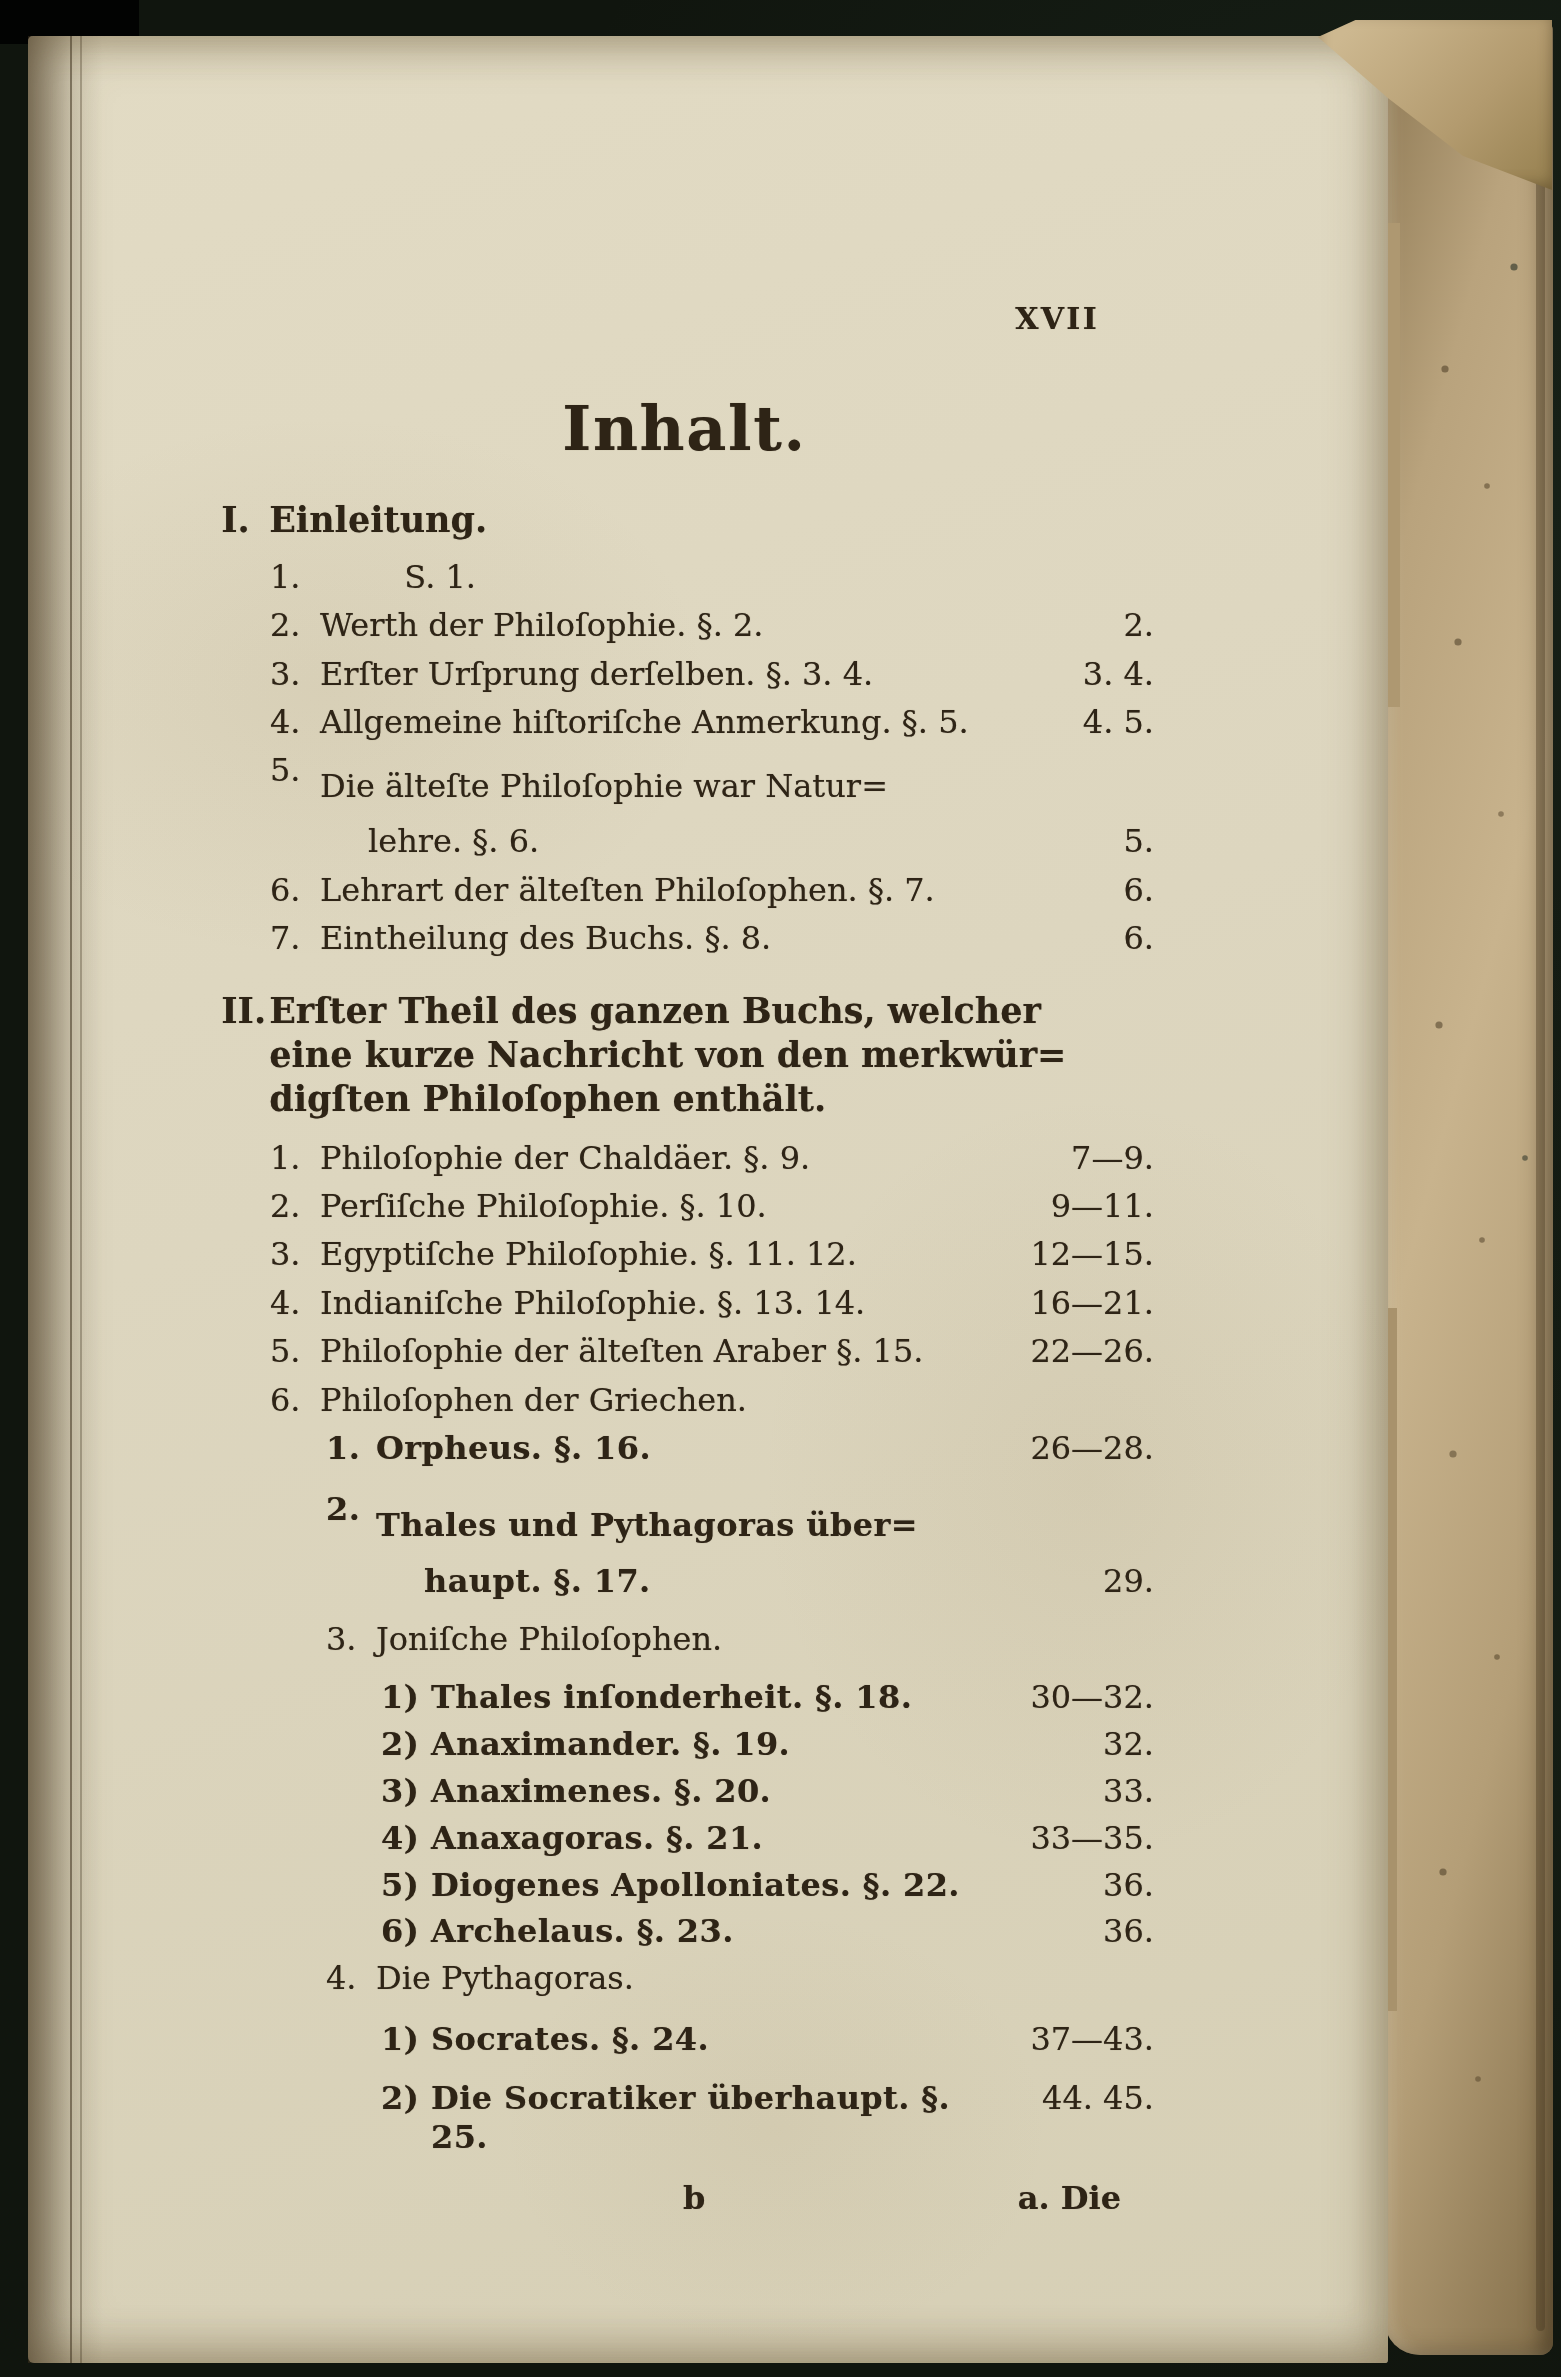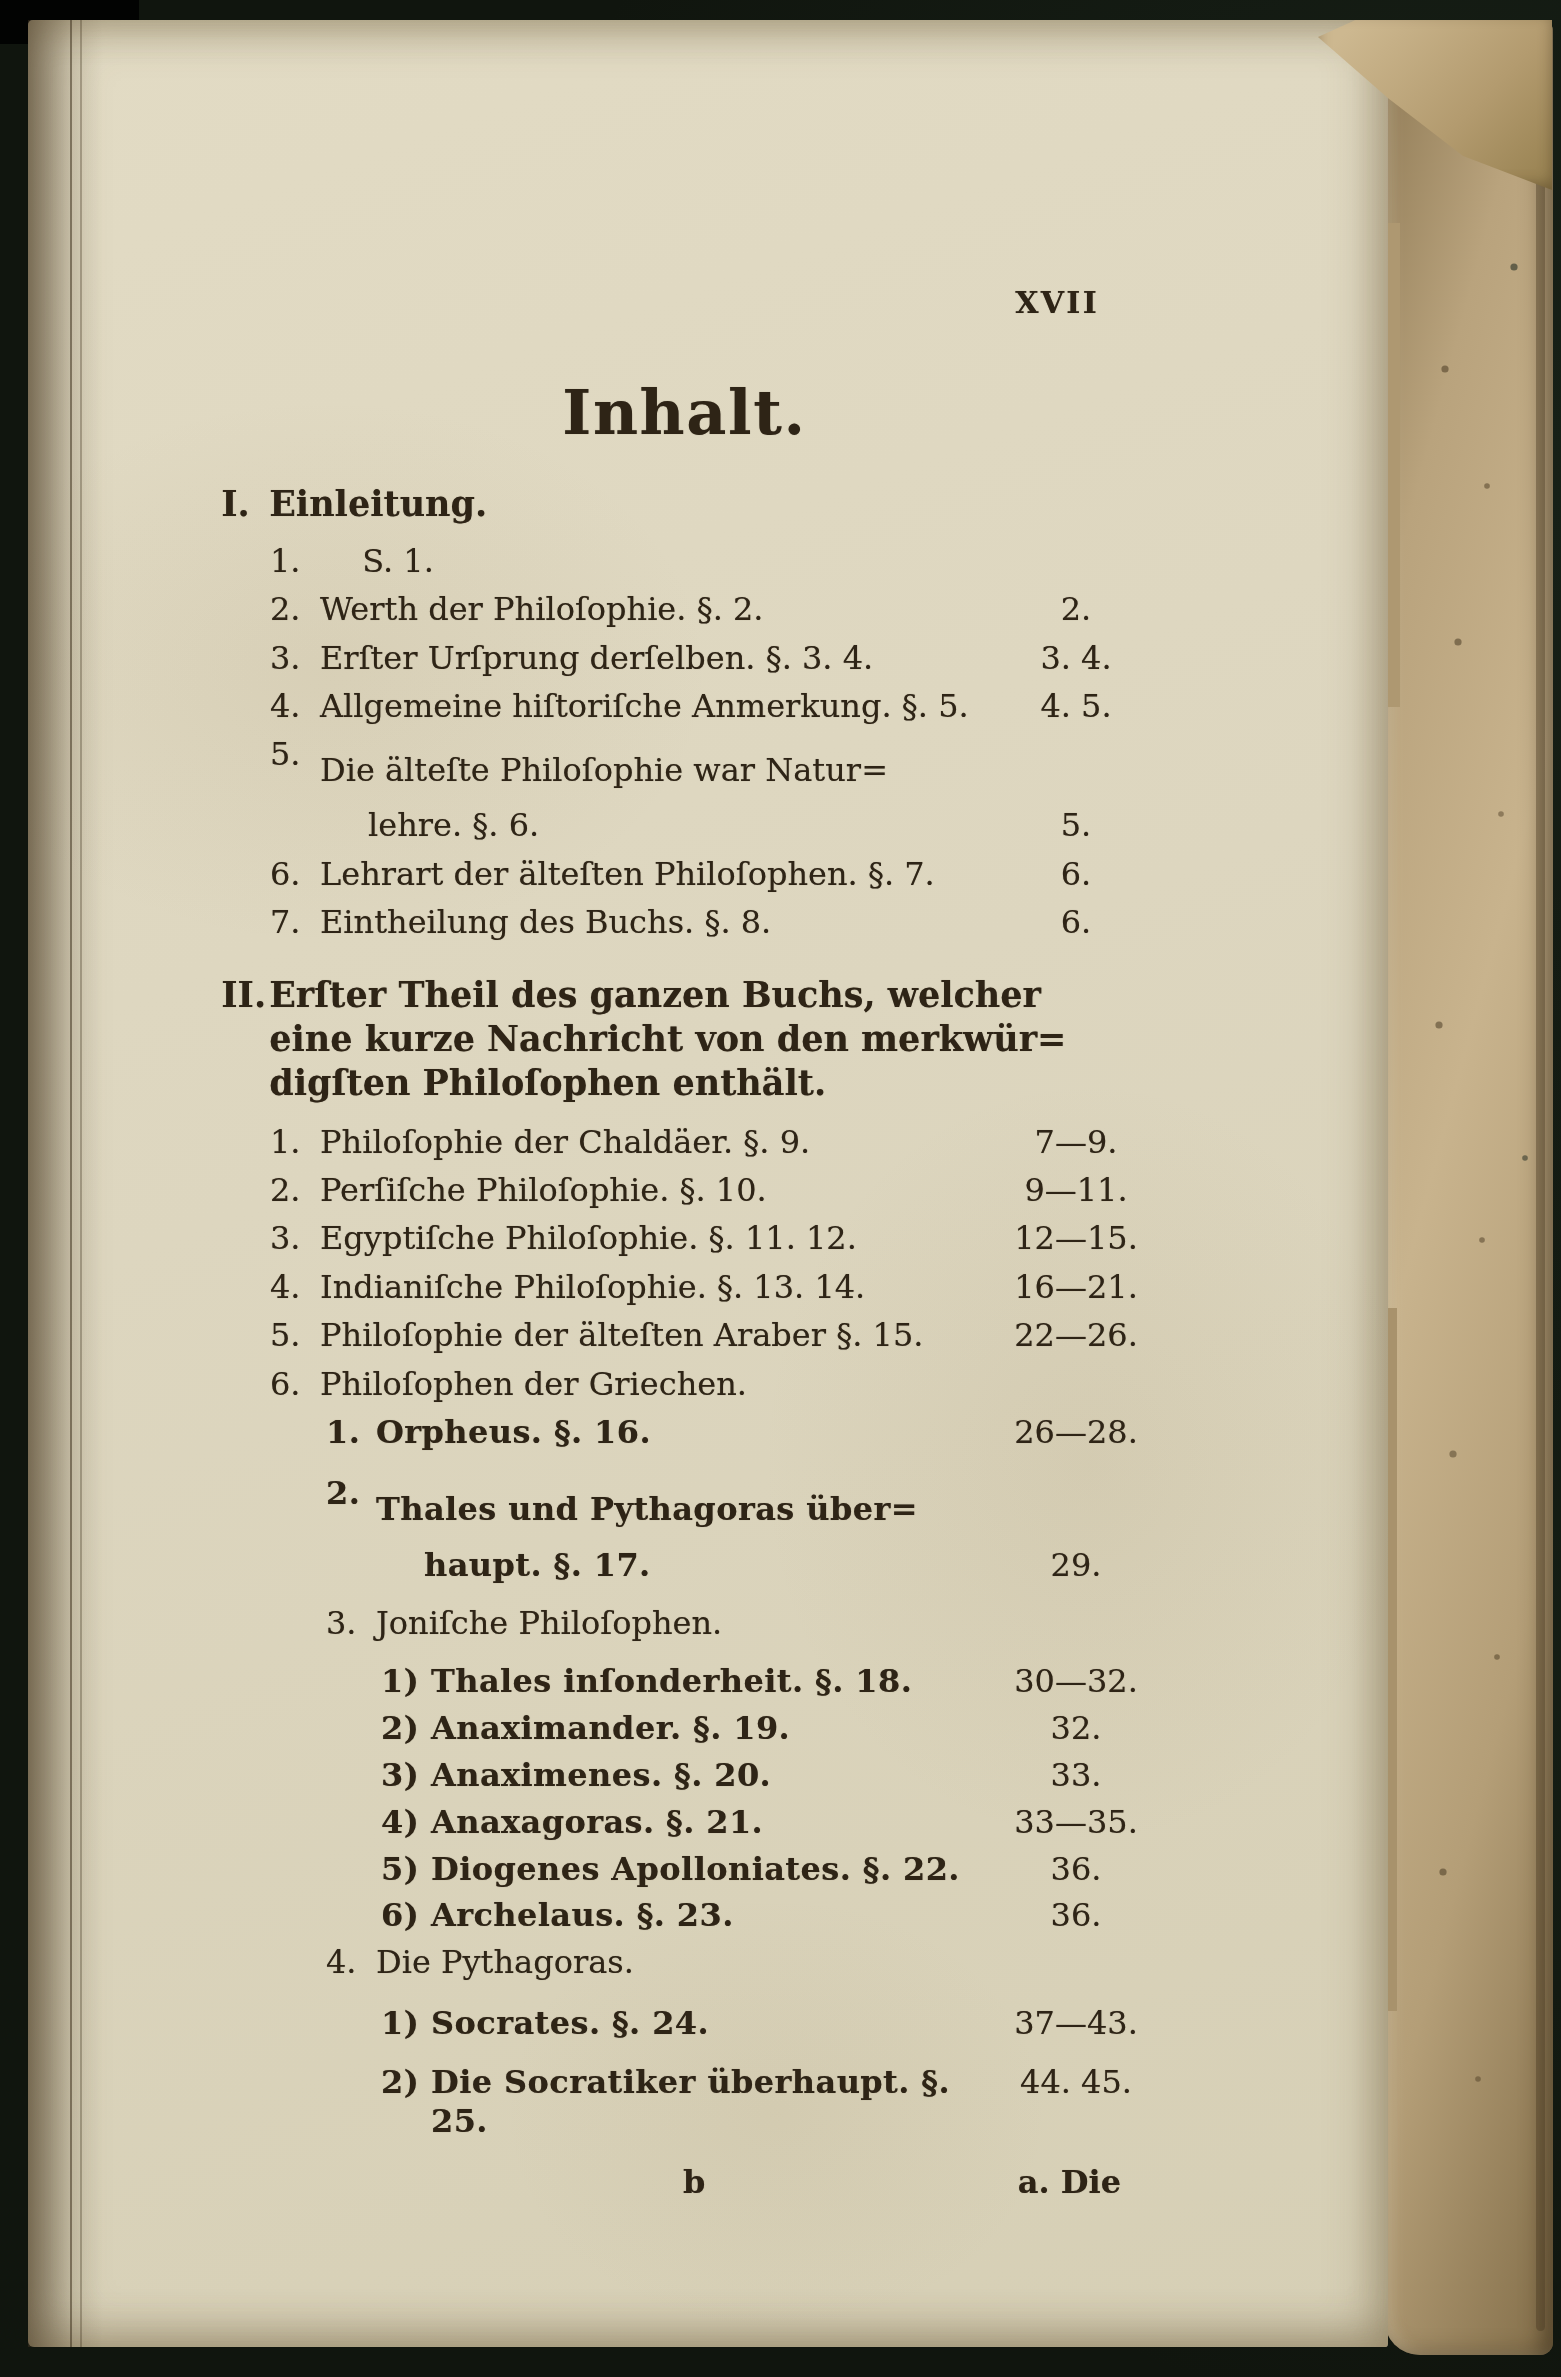--- a/index.html
+++ b/index.html
@@ -46,21 +46,21 @@
       1451px 1452px 0 1.6px rgba(64,50,28,0.45),
       1495px 1655px 0 0.8px rgba(74,58,34,0.5),
       1441px 1870px 0 1.6px rgba(64,50,28,0.5),
       1476px 2077px 0 0.8px rgba(74,58,34,0.45),
       1512px 265px 0 1.6px rgba(40,48,36,0.6),
       1523px 1156px 0 0.8px rgba(40,48,36,0.55);
   }
 
   
   #page {
-    position:absolute; left:28px; top:20px; width:1360px; height:2327px; z-index:2;
+    position:absolute; left:28px; top:36px; width:1360px; height:2327px; z-index:2;
     background:
       radial-gradient(ellipse 547px 390px at 22% 28%, rgba(150,130,90,0.10), transparent 70%),
       radial-gradient(ellipse 468px 547px at 78% 62%, rgba(150,130,90,0.10), transparent 70%),
       radial-gradient(ellipse 390px 312px at 55% 90%, rgba(150,130,90,0.08), transparent 70%),
       linear-gradient(160deg,#e2dbc4 0%, #ddd6bf 45%, #d6cfb5 100%);
     border-radius:4.7px 3.1px 3.1px 6.2px;
     box-shadow: inset -22px 0 43px rgba(110,92,58,0.28), inset 26.5px 0 55px rgba(110,92,58,0.30),
                 inset 0 -19px 37px rgba(110,92,58,0.20), inset 0 14px 31px rgba(110,92,58,0.16);
   }
   
@@ -88,21 +88,21 @@
   .row { display:flex; align-items:flex-start; font-size:32px; line-height:1.22;
     margin-bottom:9.4px; padding-right:45px; }
   .row.lv1 { padding-left:55px; }
   .row.lv2 { padding-left:111px; }
   .row.lv3 { padding-left:166px; }
   .num { flex:0 0 50px; }
   .text { flex:1 1 auto; padding-right:12.5px; }
   .text .line { display:block;margin-top:16px; }
   .text .cont { padding-left:48px; }
   .row.loose .text .line + .line { margin-top:17px; }
-  .pg { flex:0 0 156px; text-align:center; white-space:nowrap; }
+  .pg { flex:0 0 156px; text-align:right; white-space:nowrap; }
   .pg.bottom { align-self:flex-end; }
   .alt .text, .alt .num { font-weight:bold; letter-spacing:0.4px; }
 
   .mb-lg { margin-bottom:22px; }
   .mb-md { margin-bottom:19px; }
   .mt-sm { margin-top:14px; }
   .mt-md { margin-top:23.4px; }
   .soc-list .row { margin-bottom:19.5px; }
 
   .footer-row { display:flex; margin-top:22px; padding-right:78px; font-size:32px; font-weight:bold; }

